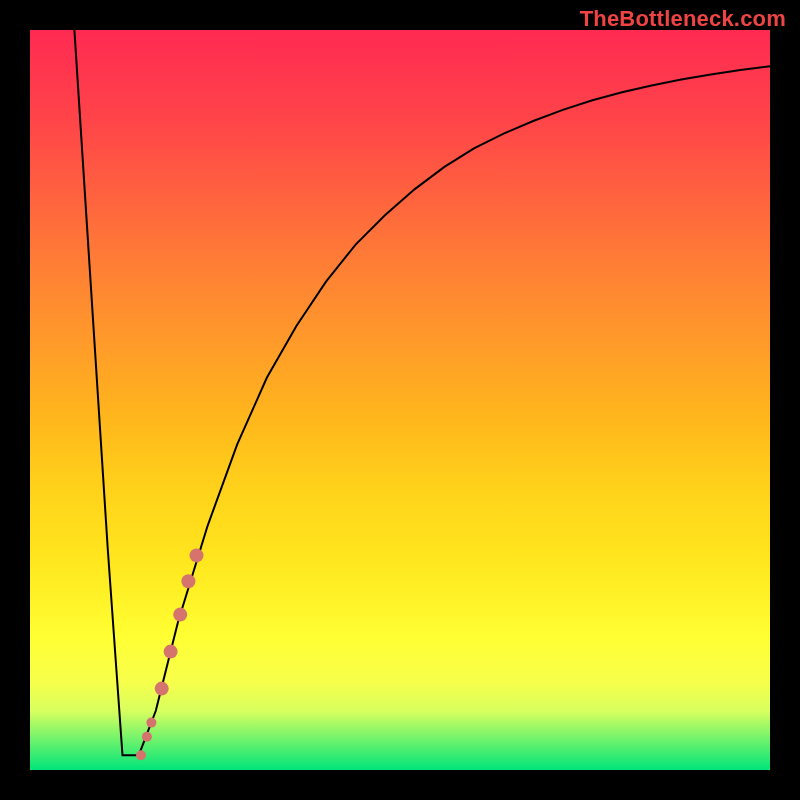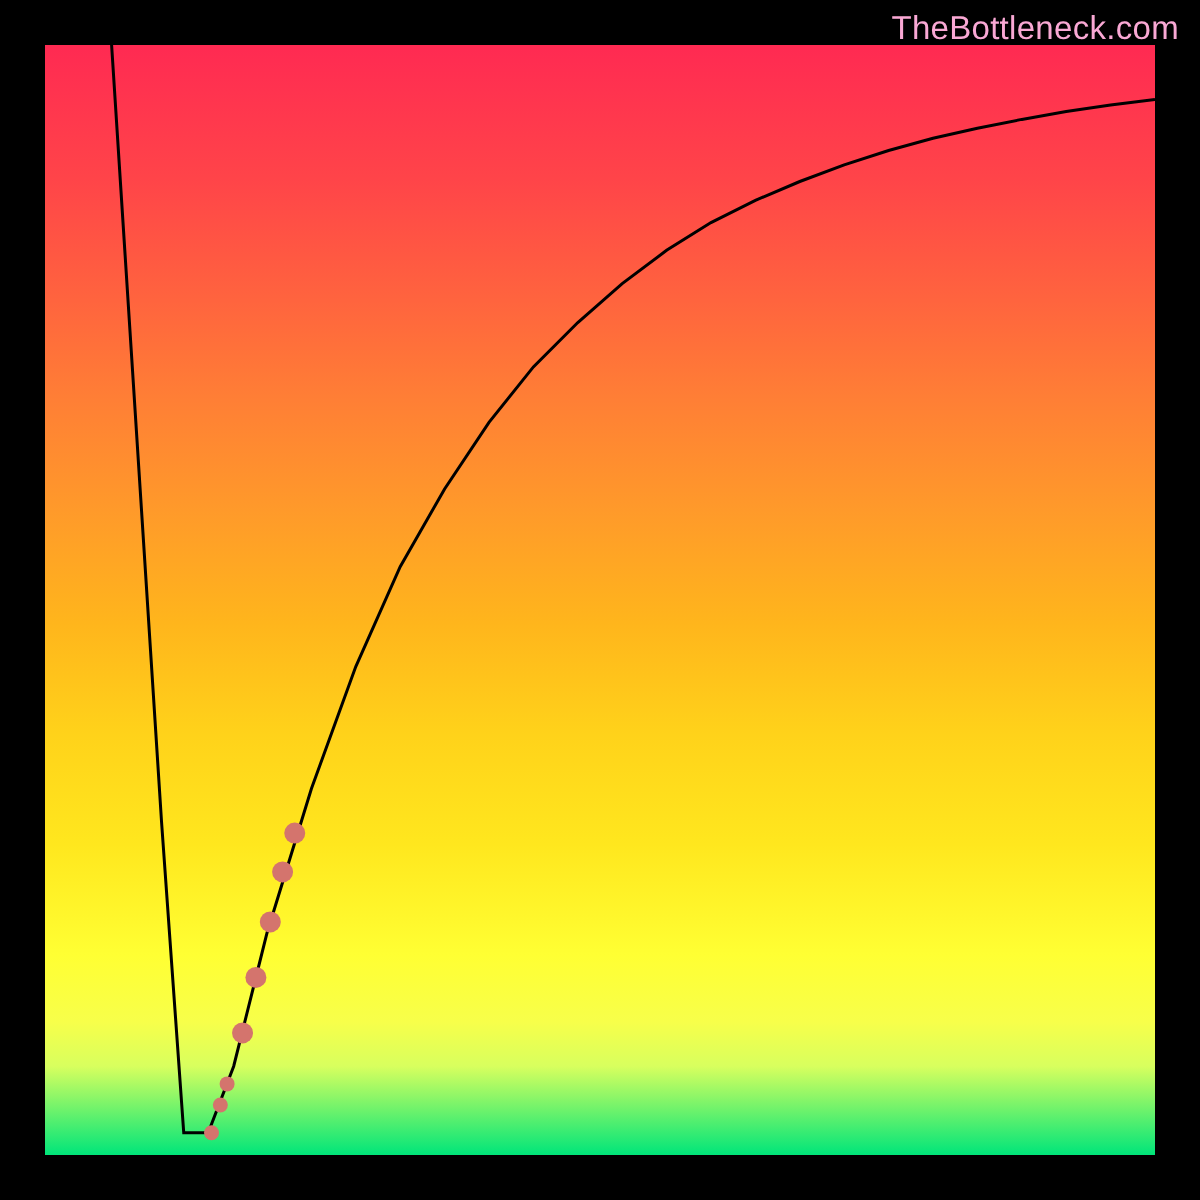--- a/index.html
+++ b/index.html
@@ -37,23 +37,23 @@
       #ff7f35 68%,
       #ff613f 78%,
       #ff4449 88%,
       #ff2a52 100%
     );
   }
   .attrib {
     position: absolute;
     top: 6px;
     right: 14px;
-    color: #f9a8d4;
+    color: #ef4444;
     font-size: 22px;
-    font-weight: 400;
+    font-weight: 700;
     letter-spacing: 0.2px;
   }
   svg.curve {
     position: absolute;
     left: 0;
     top: 0;
     width: 740px;
     height: 740px;
     pointer-events: none;
   }

